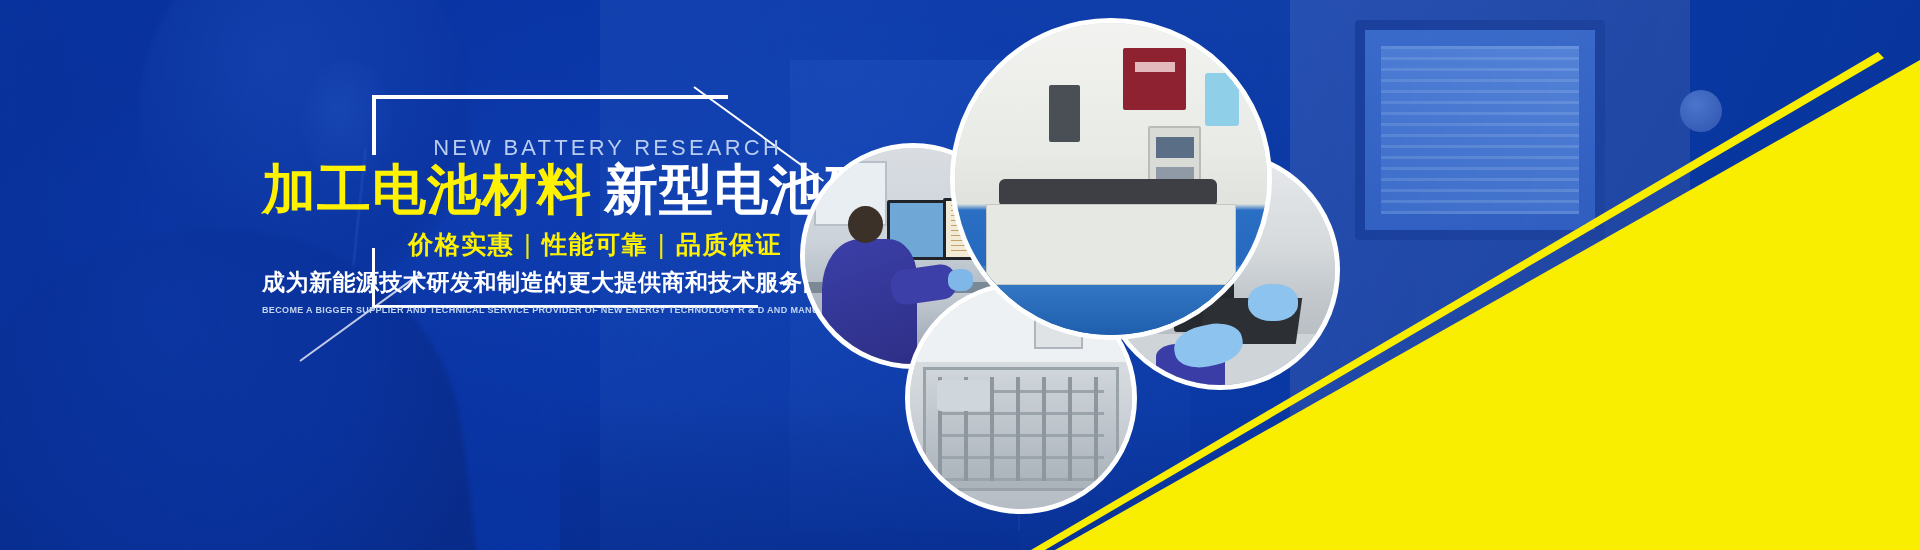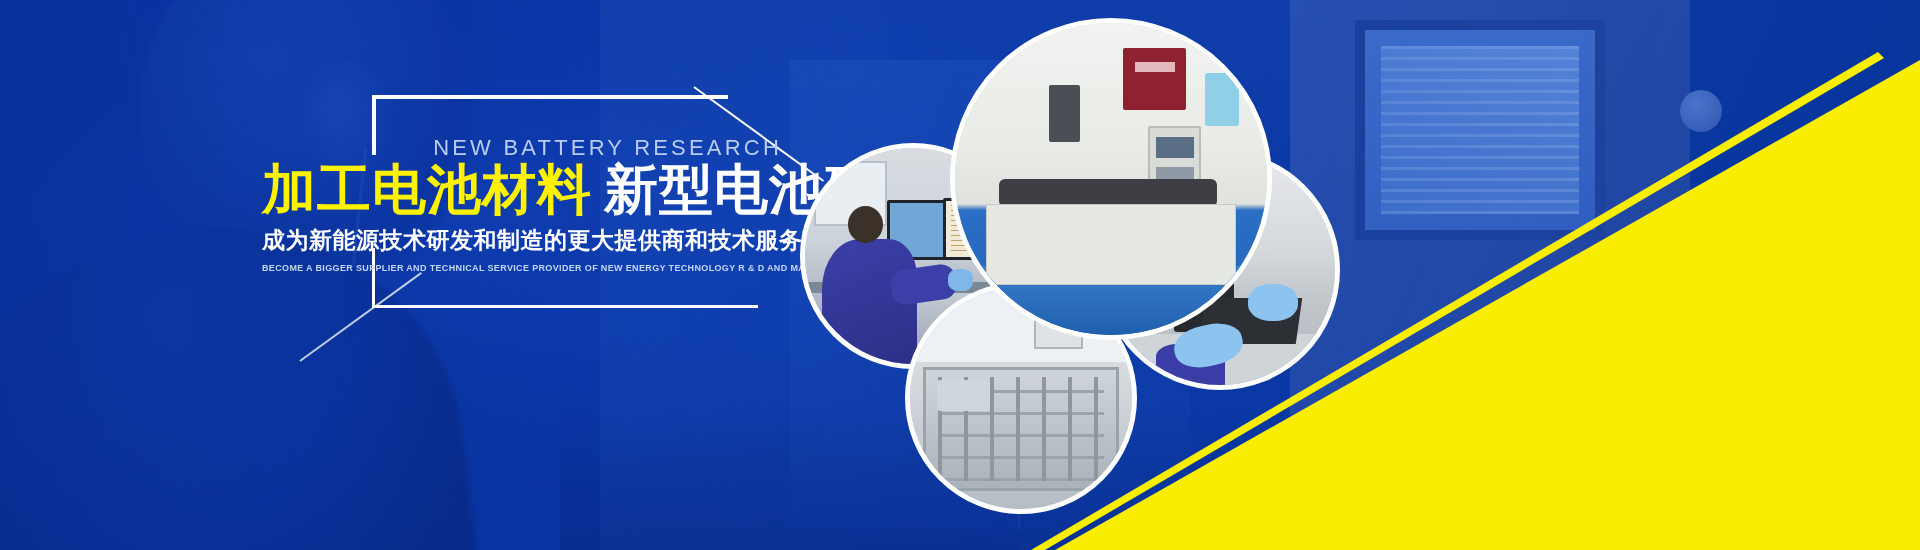--- a/index.html
+++ b/index.html
@@ -260,20 +260,23 @@
   <div class="frame-bot"></div>
   <div class="frame-bot-v"></div>
   <div class="frame-slash-a"></div>
   <div class="frame-slash-b"></div>
 
   <div class="copy">
     <p class="eng-top">NEW BATTERY RESEARCH</p>
     <h1 class="headline">
       <span class="hl-yellow">加工电池材料</span><span class="hl-white">新型电池研究</span>
     </h1>
+    <p class="tagline">
+      <span>价格实惠</span><span class="sep">|</span><span>性能可靠</span><span class="sep">|</span><span>品质保证</span>
+    </p>
     <p class="desc">成为新能源技术研发和制造的更大提供商和技术服务商</p>
     <p class="eng-bottom">BECOME A BIGGER SUPPLIER AND TECHNICAL SERVICE PROVIDER OF NEW ENERGY TECHNOLOGY R &amp; D AND MANUFACTURING</p>
   </div>
 
   <div class="circle c-left">
     <div class="ph ph-desk">
       <div class="win"></div>
       <div class="mon1"></div>
       <div class="mon2"></div>
       <div class="deskline"></div>

